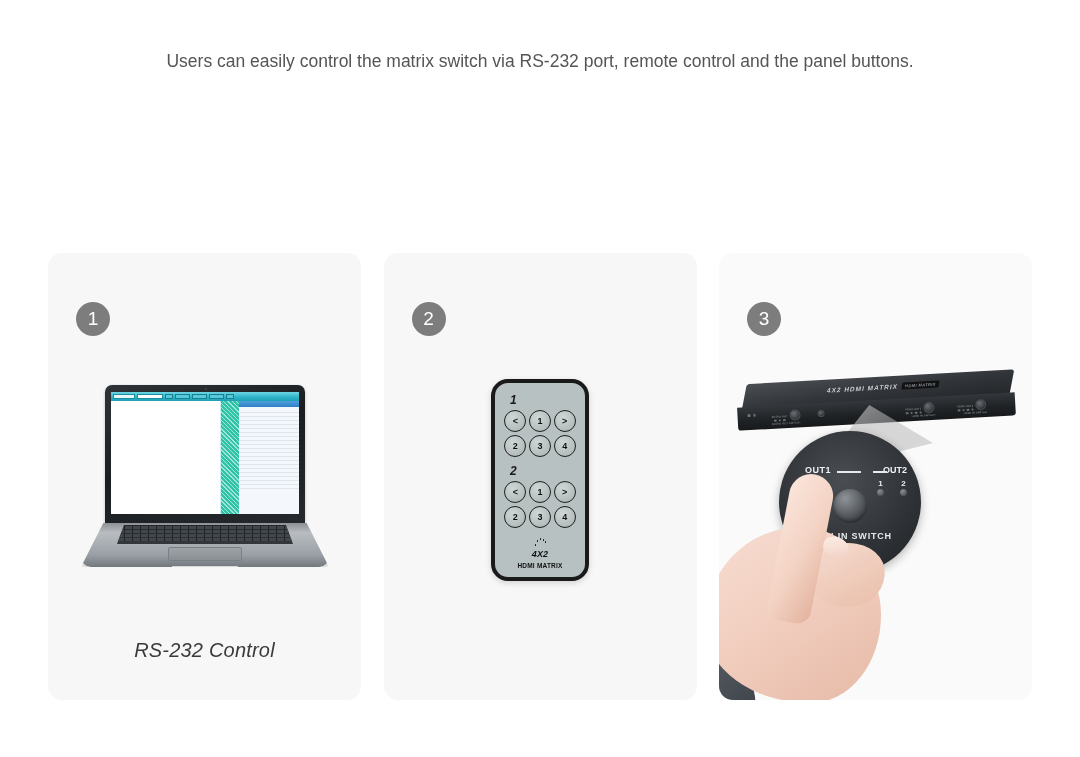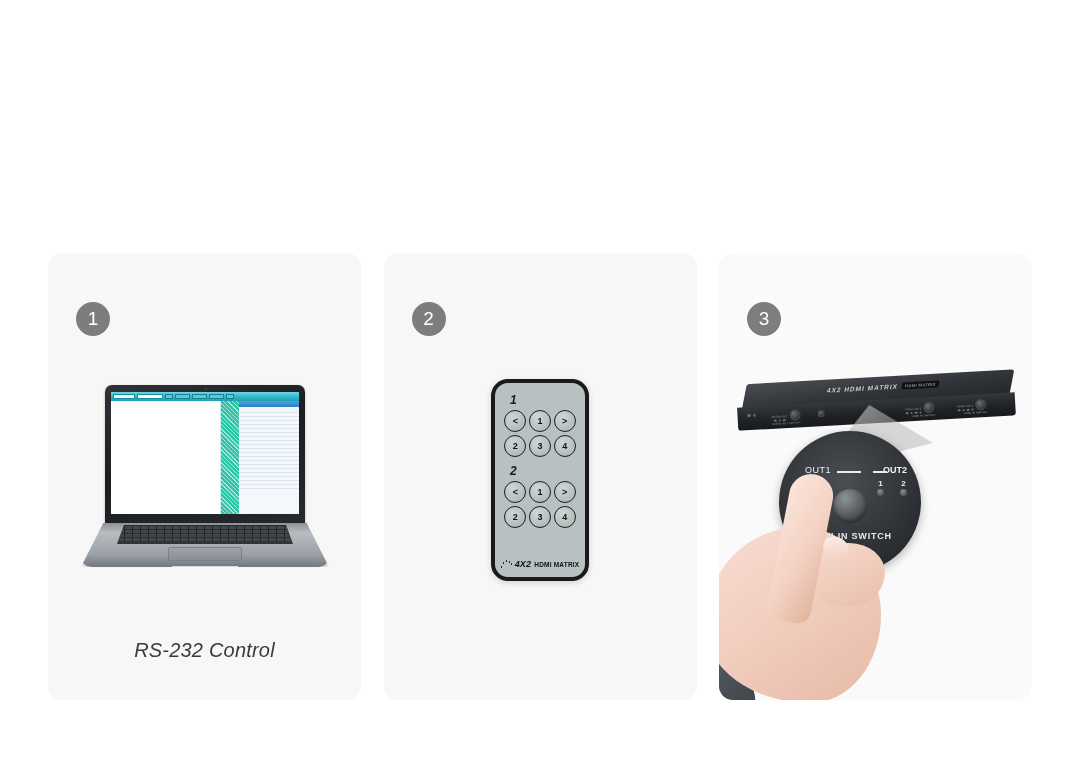--- a/index.html
+++ b/index.html
@@ -123,21 +123,21 @@
     width:22px; height:22px; border-radius:50%;
     border:1.4px solid #1e1e1e; margin:0 auto;
     background: radial-gradient(circle at 38% 32%, #cfd6d6, #a9b2b2);
     color:#111; font-size:9px; font-weight:700;
     display:flex; align-items:center; justify-content:center;
   }
   .r-sec2 { margin-top:7px; }
   .r-brand {
     position:absolute; left:0; right:0; bottom:8px;
     text-align:center; font-size:6.5px; font-weight:700; color:#111;
-    letter-spacing:.2px; display:flex; align-items:center; justify-content:center; gap:3px;
+    letter-spacing:.2px; display:flex; align-items:center; justify-content:center; gap:3px;flex-direction:column;
   }
   .r-logo { position:relative; width:11px; height:8px; }
   .r-logo span { position:absolute; width:1.6px; height:1.6px; border-radius:50%; background:#111; }
   .r-brand-big { font-size:9px; font-style:italic; font-weight:700; }
 
   
   .card3 { background:#fafafa; }
   .device {
     position:absolute; left:18px; top:124px; width:278px; height:52px;
     transform: rotate(-3.2deg);
@@ -176,21 +176,21 @@
     background: linear-gradient(120deg, rgba(200,200,200,.75), rgba(150,150,150,.35));
     clip-path: polygon(0% 100%, 46% 0%, 100% 56%);
   }
   .magnifier {
     position:absolute; left:60px; top:178px; width:142px; height:142px;
     border-radius:50%; overflow:hidden;
     background: radial-gradient(circle at 45% 35%, #4a4e52 0%, #303438 55%, #1d2023 100%);
     box-shadow: 0 3px 10px rgba(0,0,0,.28);
   }
   .mag-out {
-    position:absolute; left:26px; top:34px; font-size:9px; font-weight:400;
+    position:absolute; left:26px; top:34px; font-size:9px; font-weight:700;
     color:#f0f2f4; letter-spacing:.5px;
   }
   .mag-out2 { position:absolute; right:14px; top:34px; font-size:9px; font-weight:700; color:#f0f2f4; }
   .mag-line { position:absolute; top:40px; left:58px; width:24px; height:2px; background:#e8eaec; }
   .mag-line2 { position:absolute; top:40px; right:34px; width:14px; height:2px; background:#e8eaec; }
   .mag-nums { position:absolute; top:48px; left:18px; display:flex; gap:16px; }
   .mag-nums.right { left:auto; right:14px; }
   .mag-num { text-align:center; }
   .mag-num b { display:block; font-size:8px; color:#eceef0; line-height:9px; }
   .mag-num i { display:block; width:7px; height:7px; border-radius:50%; margin:1px auto 0;
@@ -236,20 +236,21 @@
     border-radius: 26% 40% 20% 30%;
     transform: rotate(-12deg);
   }
 </style>
 </head>
 <body>
 
 <div class="page">
 
   <div class="header">
+    <p class="subtitle">Users can easily control the matrix switch via RS-232 port, remote control and the panel buttons.</p>
   </div>
 
   <div class="cards">
 
     <div class="card">
       <div class="badge">1</div>
 
       <div class="laptop">
         <div class="lid">
           <div class="cam"></div>

